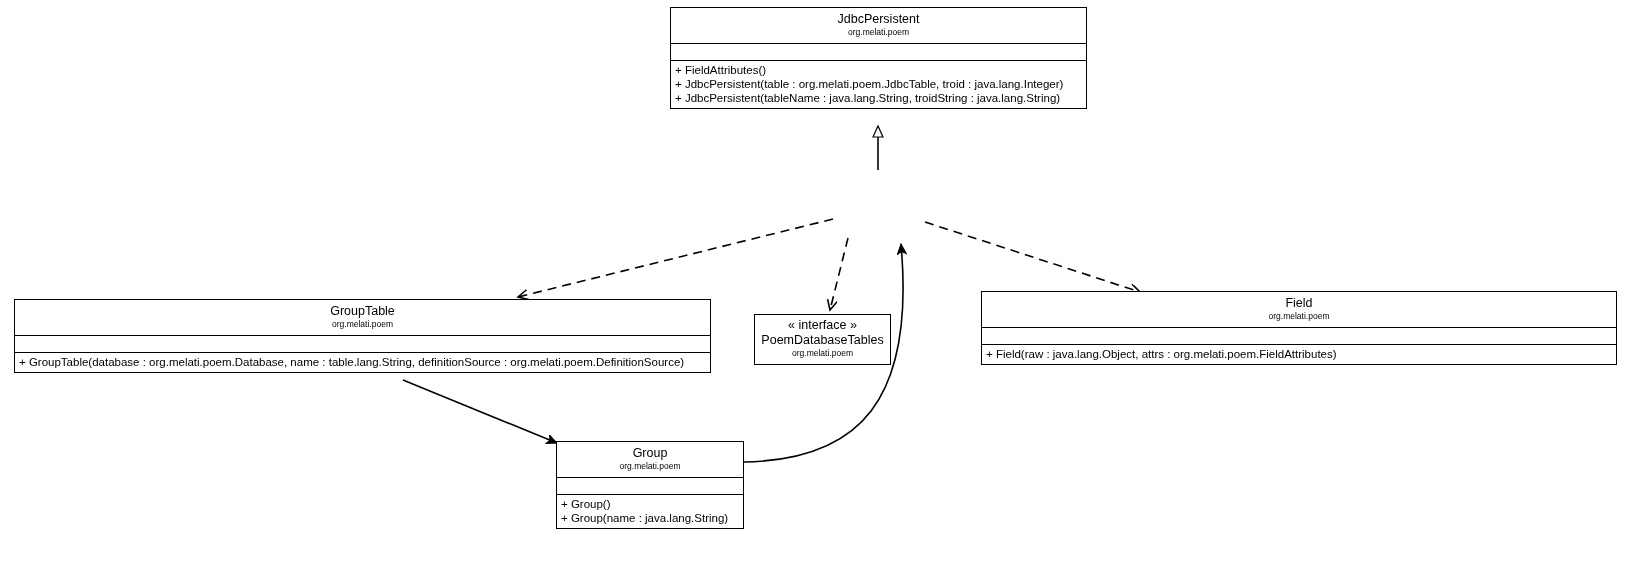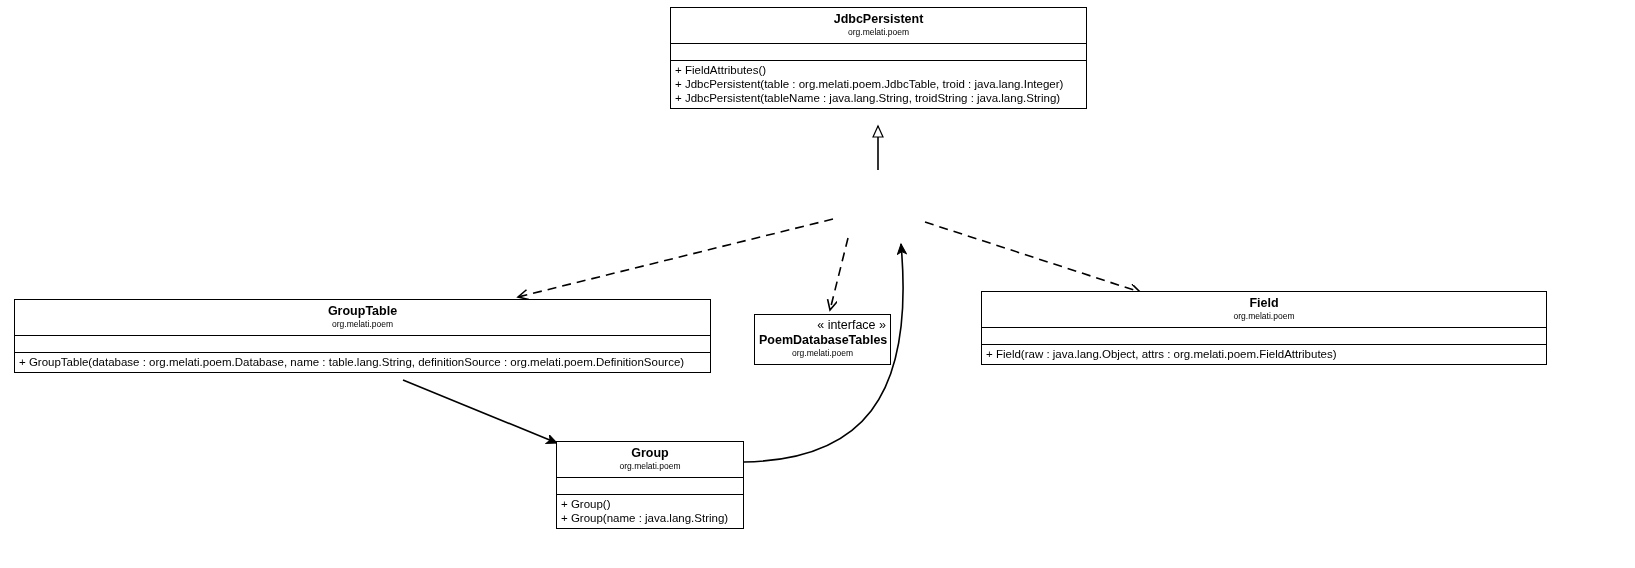--- a/index.html
+++ b/index.html
@@ -40,27 +40,25 @@
   .cls-header {
     box-sizing: border-box;
     text-align: center;
     padding: 4px 4px 5px 4px;
     border-bottom: 1px solid #000000;
   }
   .cls-stereotype {
     font-size: 12.5px;
     color: #000000;
     line-height: 15px;
-    text-align: right;
   }
   .cls-name {
     font-size: 12.5px;
     color: #000000;
     line-height: 15px;
-    font-weight: bold;
   }
   .cls-name.italic {
     font-style: italic;
   }
   .cls-pkg {
     font-size: 8.5px;
     color: #000000;
     line-height: 11px;
   }
   .cls-attrs {
@@ -148,21 +146,21 @@
   </div>
 
   <div class="uml-class" style="left:754px; top:314px; width:137px;">
     <div class="cls-header" style="border-bottom:none; padding:3px 4px 5px 4px;">
       <div class="cls-stereotype">« interface »</div>
       <div class="cls-name">PoemDatabaseTables</div>
       <div class="cls-pkg">org.melati.poem</div>
     </div>
   </div>
 
-  <div class="uml-class" style="left:981px; top:291px; width:566px;">
+  <div class="uml-class" style="left:981px; top:291px; width:636px;">
     <div class="cls-header">
       <div class="cls-name">Field</div>
       <div class="cls-pkg">org.melati.poem</div>
     </div>
     <div class="cls-attrs"></div>
     <div class="cls-ops">
       <div class="op-line">+ Field(raw : java.lang.Object, attrs : org.melati.poem.FieldAttributes)</div>
     </div>
   </div>
 

